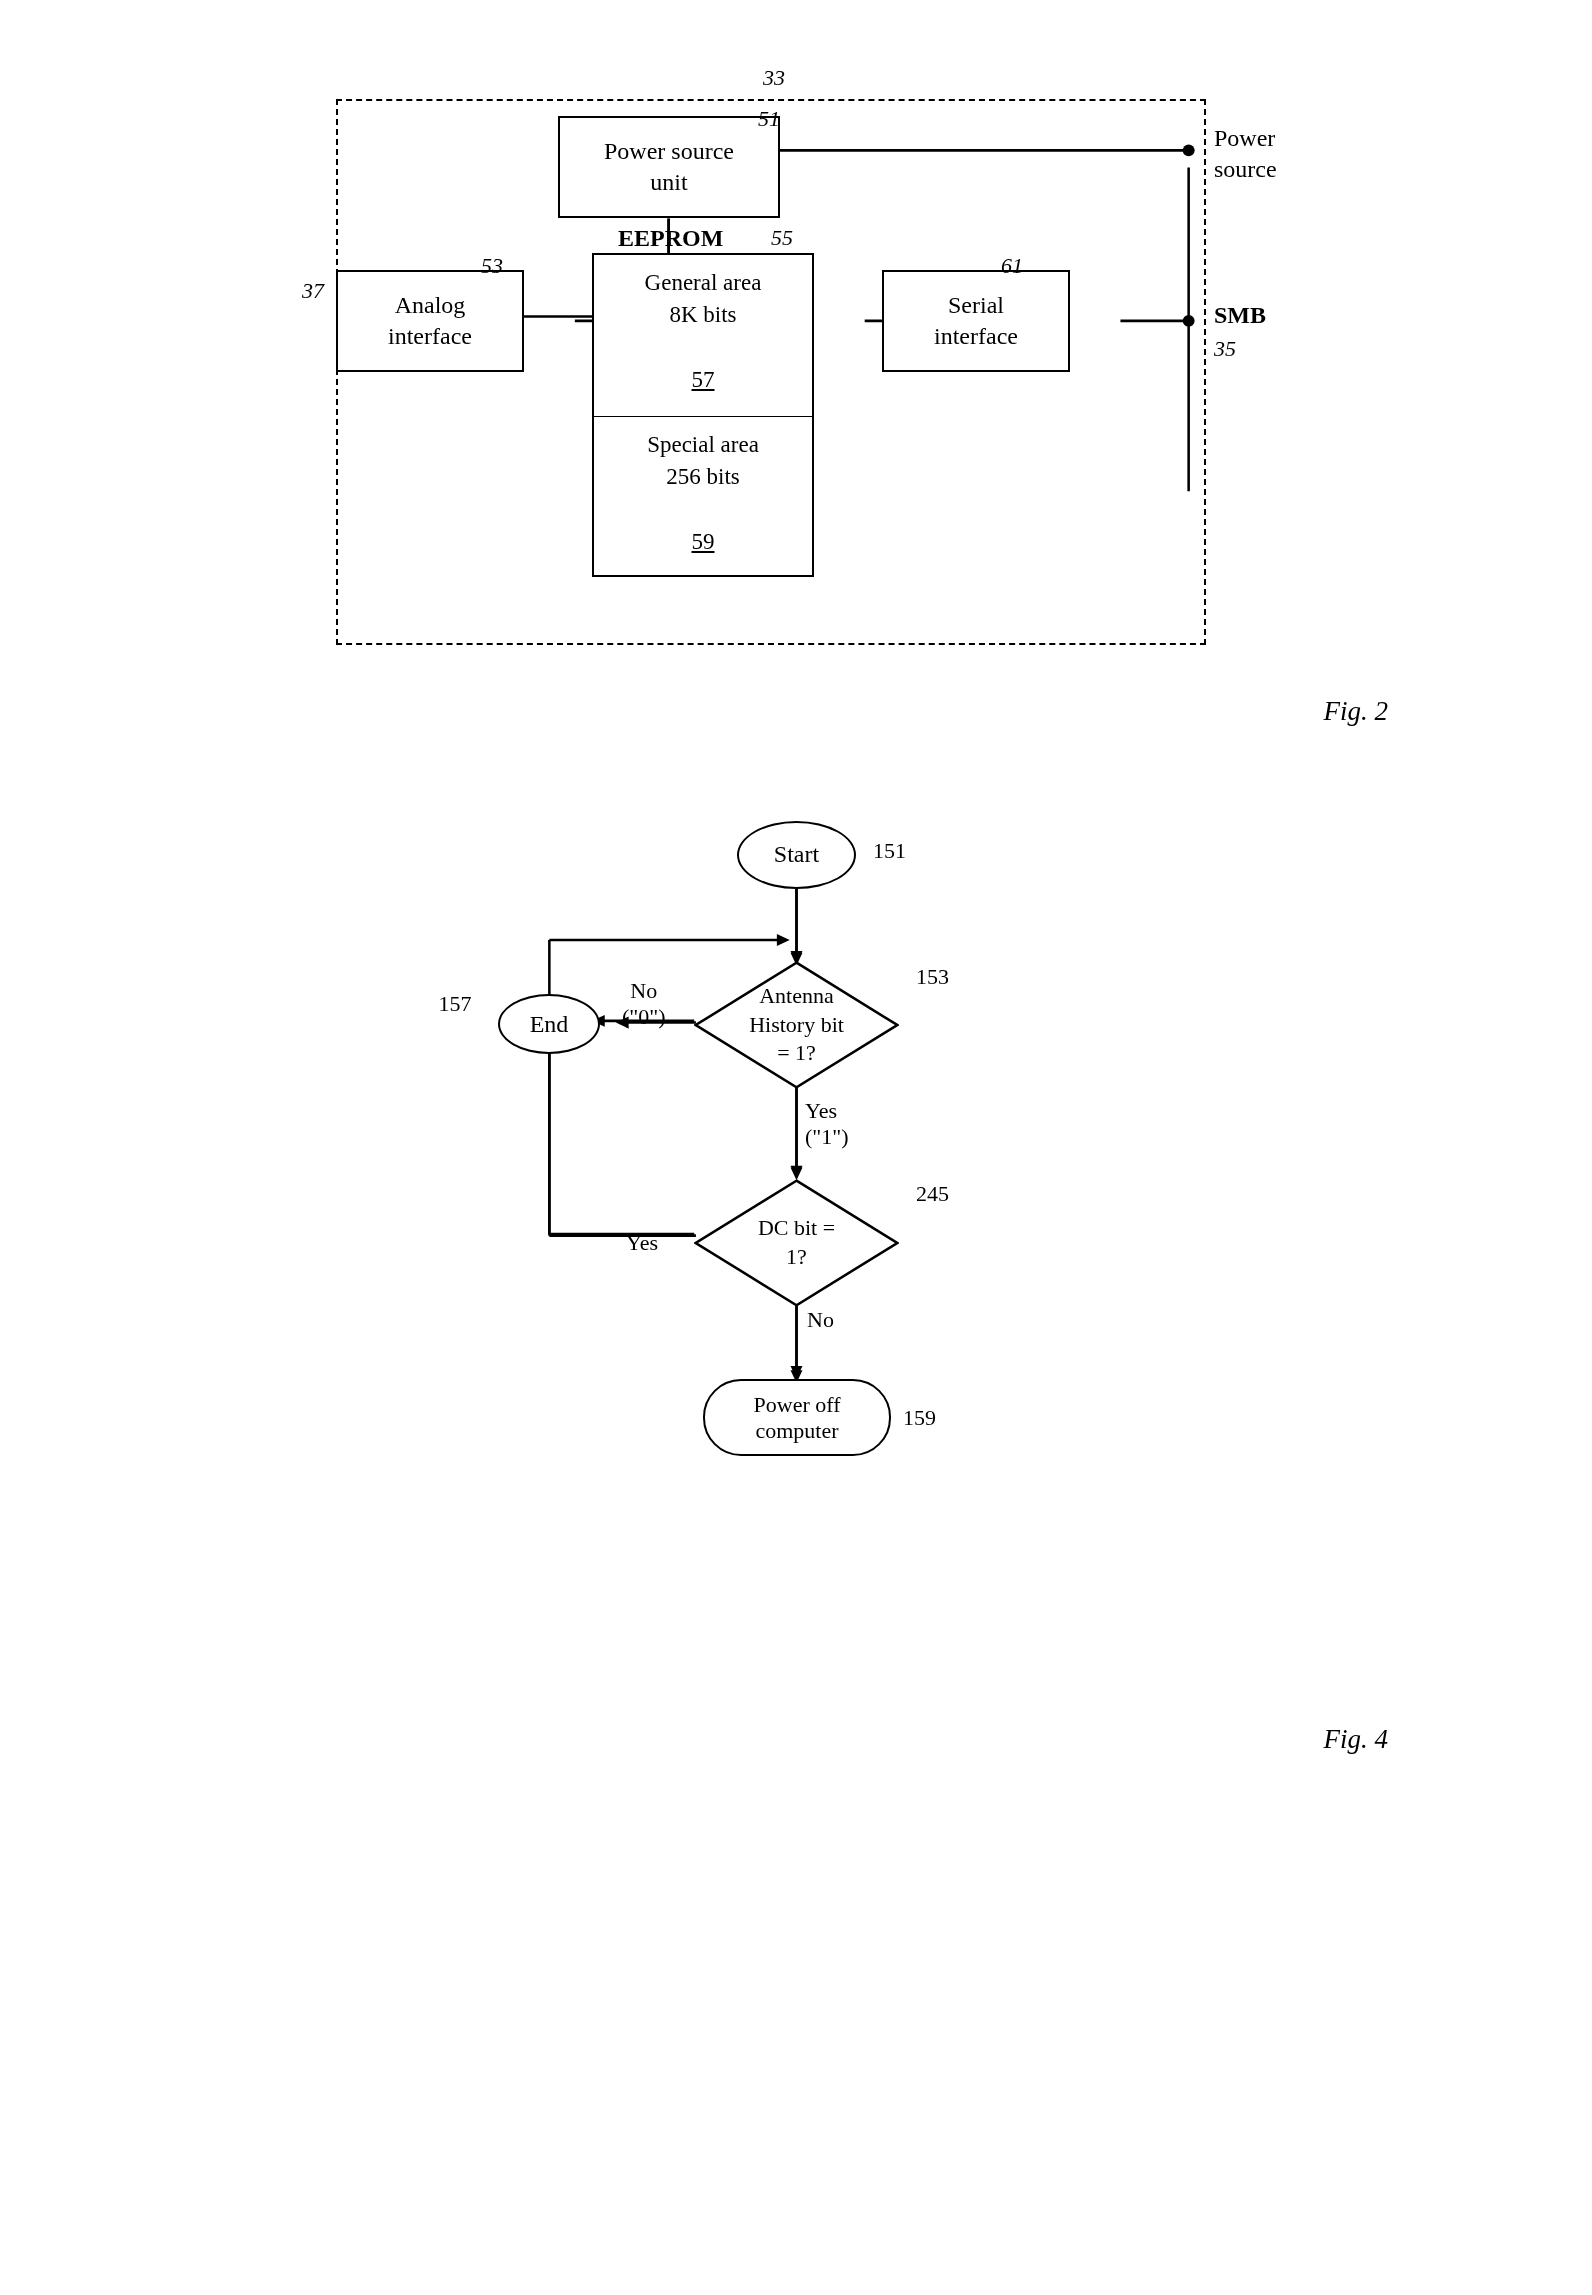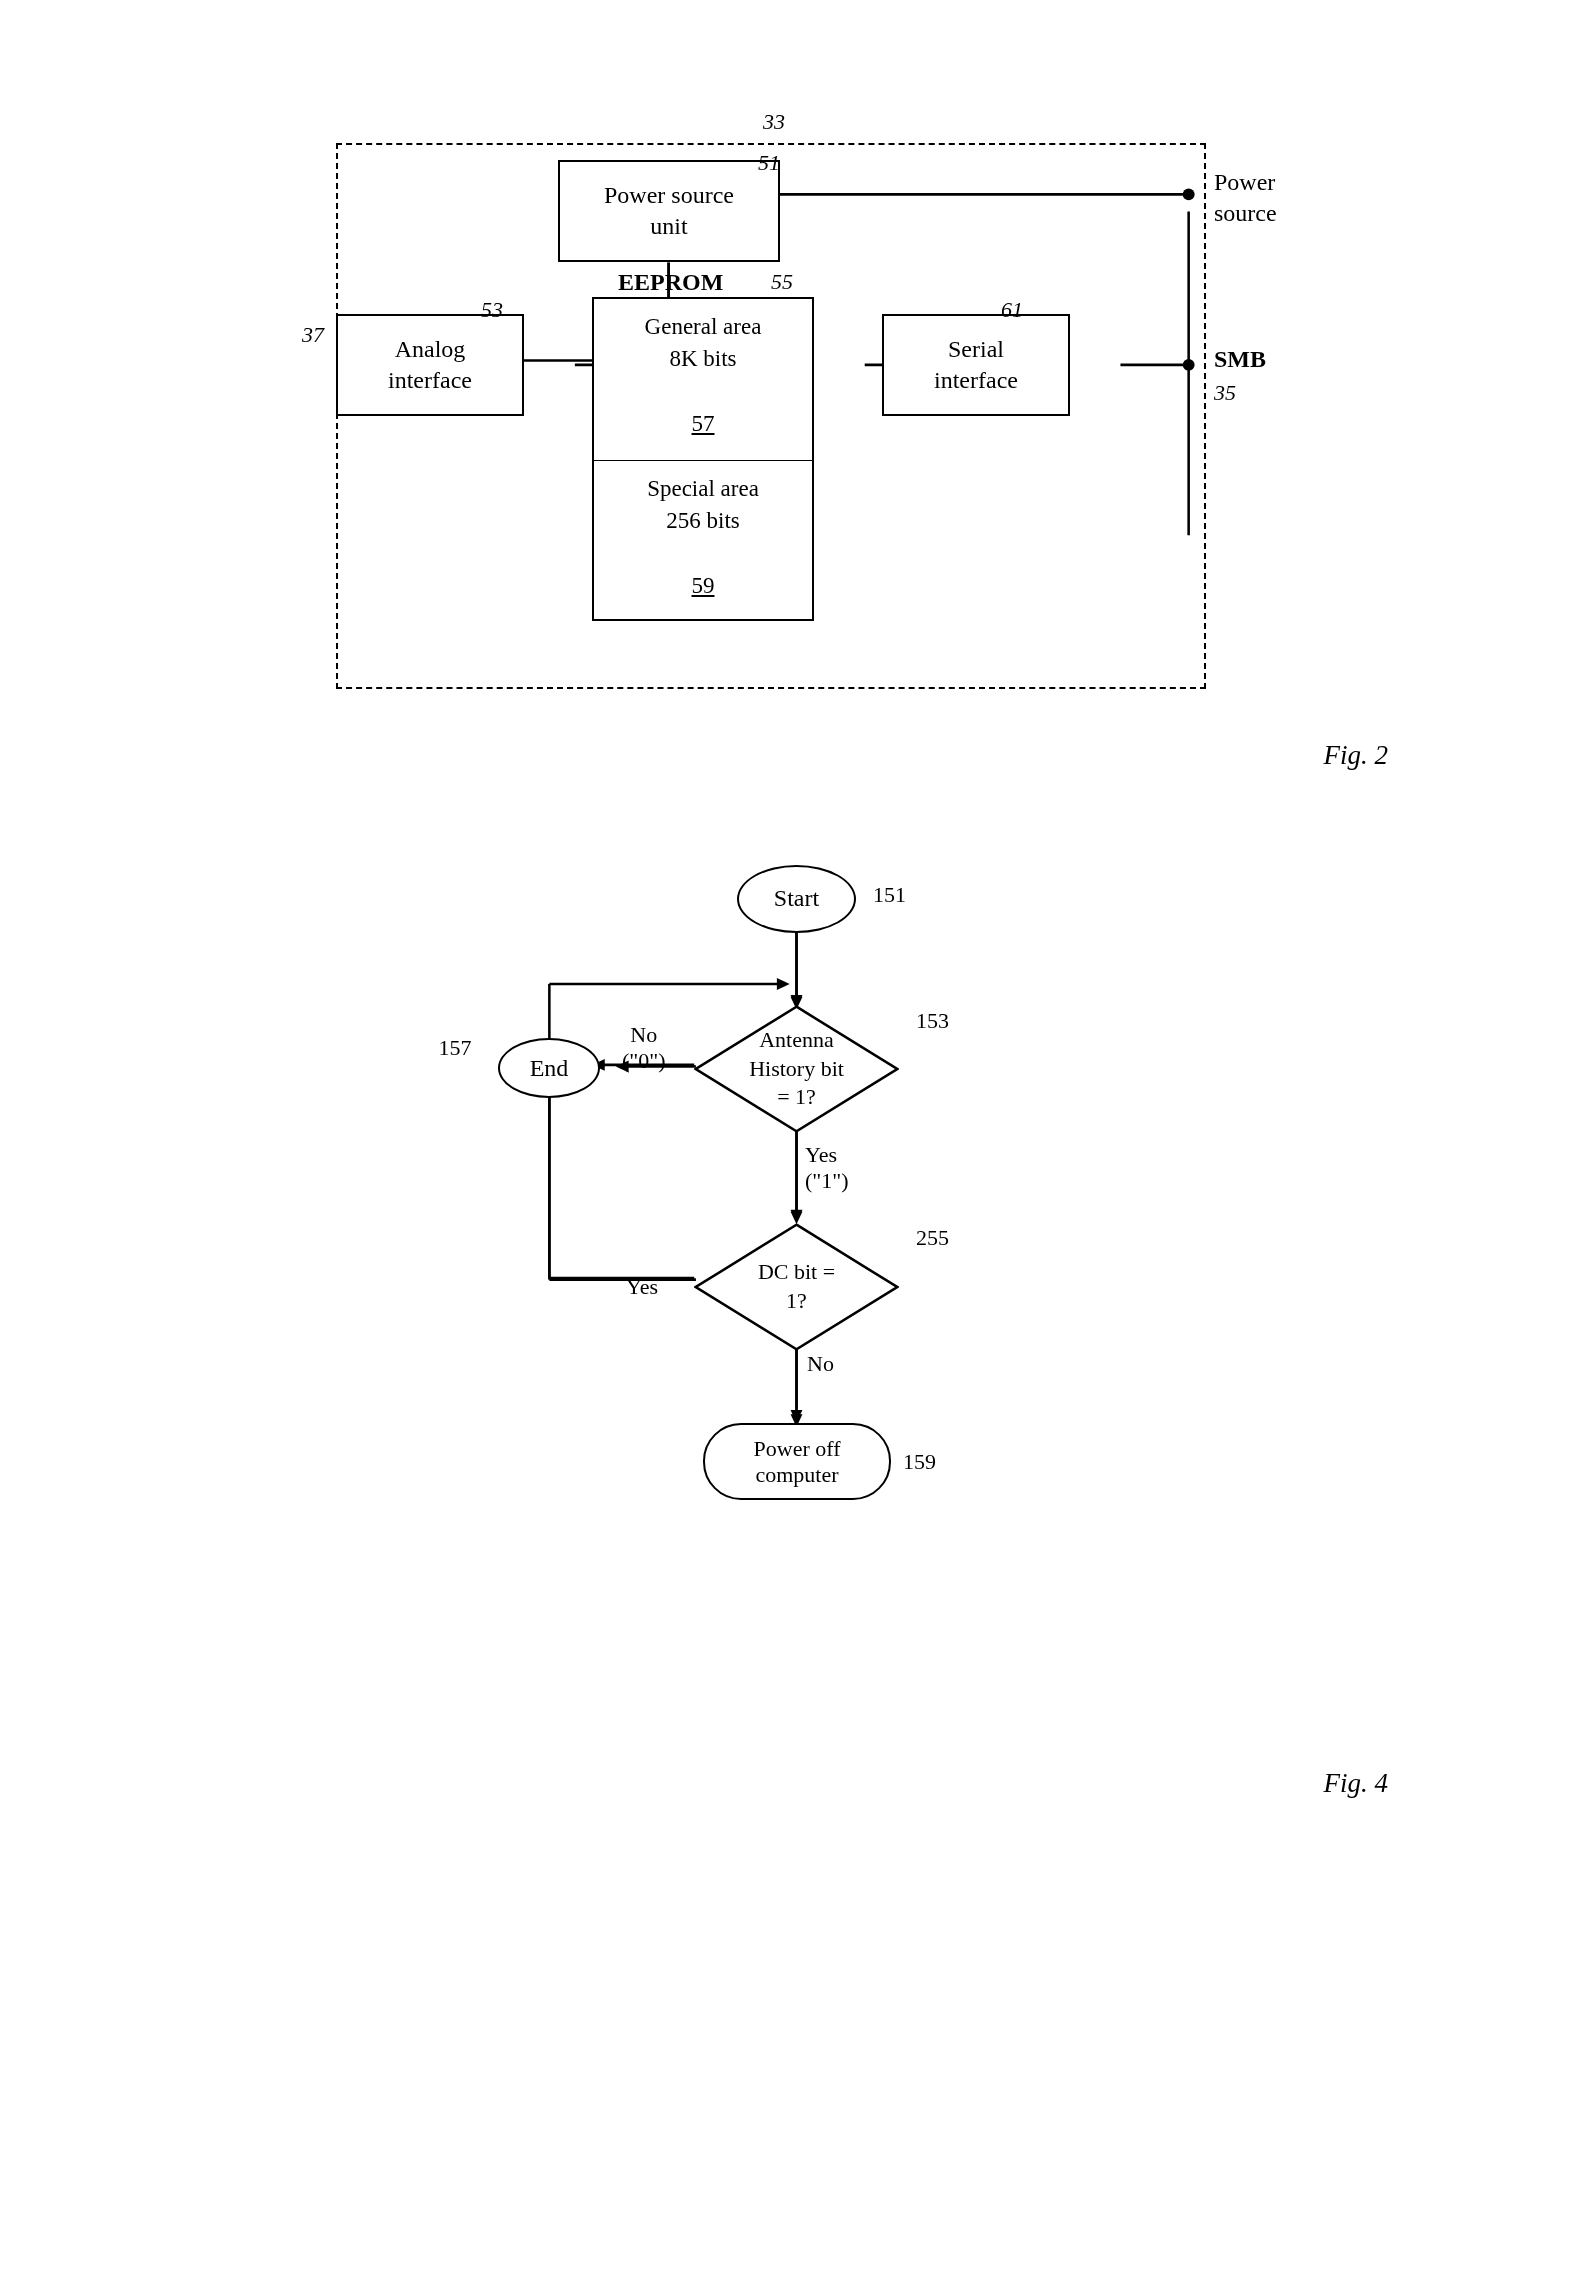--- a/index.html
+++ b/index.html
@@ -18,21 +18,21 @@
       background: #fff;
       position: relative;
       padding: 34px;
     }
 
     
     .fig2-container {
       position: relative;
       width: 1023px;
       height: 614px;
-      margin: 75px auto 17px auto;
+      margin: 31px auto 17px auto;
     }
 
     .fig2-outer-box {
       position: absolute;
       top: 34px;
       left: 51px;
       width: 870px;
       height: 546px;
       border: 2.6px dashed #000;
     }
@@ -392,21 +392,21 @@
 
     <div class="fc-diamond-wrap" style="width:205px;height:128px;top:367px;left:281px;">
       <svg class="fc-diamond-svg" width="205" height="128" viewBox="0 0 240 150">
         <polygon points="120,2 238,75 120,148 2,75" fill="white" stroke="#000" stroke-width="3"></polygon>
       </svg>
       <div class="fc-diamond-text">
         <span>DC bit = 1?</span>
       </div>
     </div>
 
-    <div class="fc-label" style="top:369px;left:503px;">255</div>
+    <div class="fc-label" style="top:369px;left:503px;">245</div>
 
     <div class="fc-label" style="top:418px;left:213px;">
       <span>Yes</span>
     </div>
 
     <div class="fc-label" style="top:495px;left:394px;">
       <span>No</span>
     </div>
 
     <div class="fc-oval" style="width:188px;height:77px;top:567px;left:290px;border-radius:38px;">

